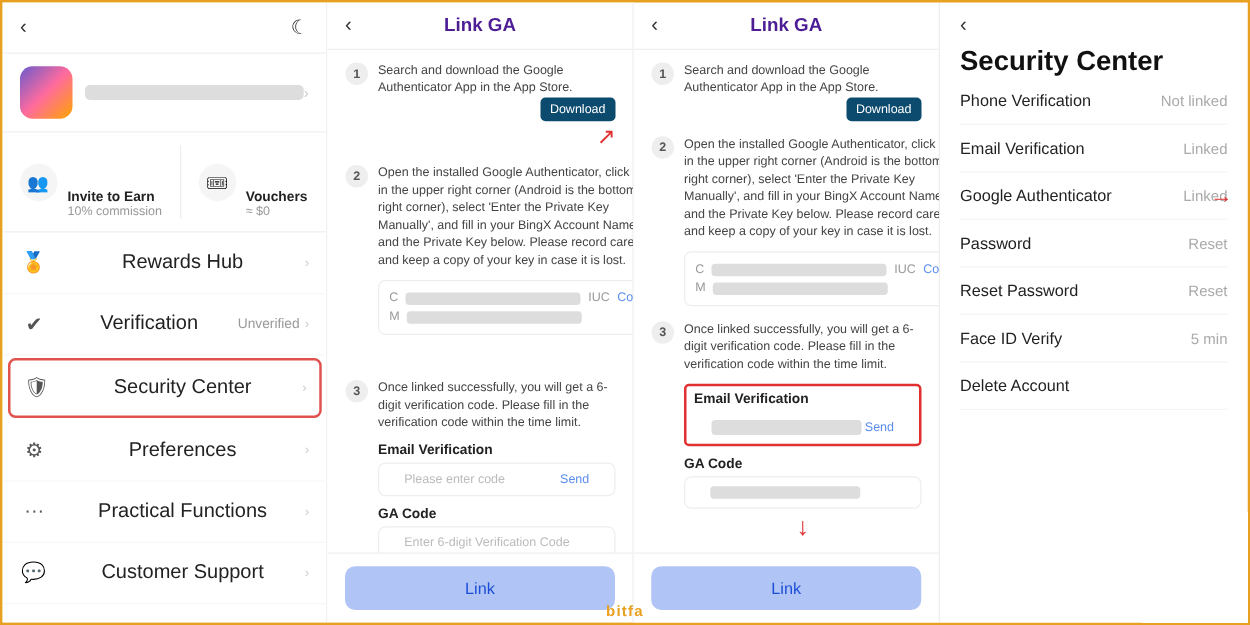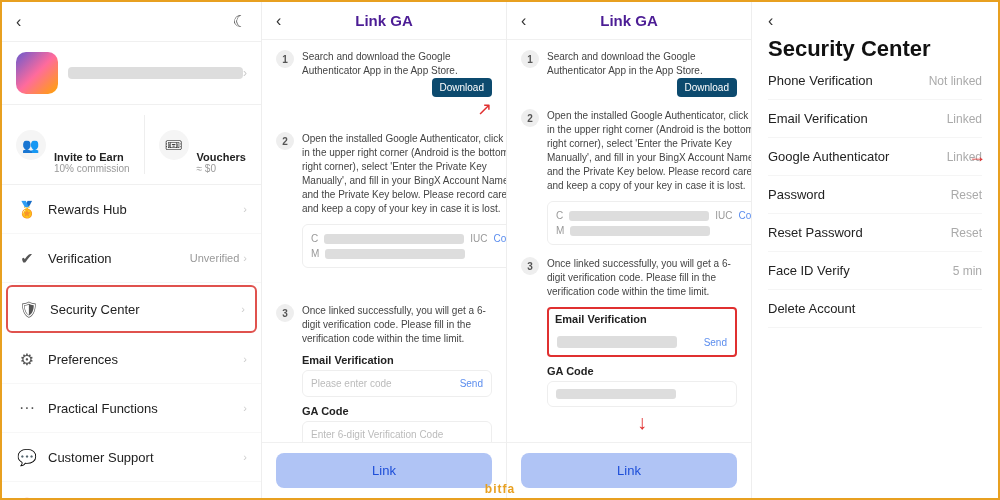--- a/index.html
+++ b/index.html
@@ -110,21 +110,21 @@
       width: 22px;
       height: 22px;
       margin-right: 10px;
       display: flex;
       align-items: center;
       justify-content: center;
       font-size: 16px;
       color: #555;
       flex-shrink: 0;
     }
-    .menu-label { flex: 1; font-size: 13px; color: #222; }
+    .menu-label { flex: 1; font-size: 16px; color: #222; text-align: center; }
     .menu-badge { font-size: 11px; color: #999; margin-right: 4px; }
     .menu-chevron { color: #ccc; font-size: 11px; }
 
     
     .panel-2, .panel-3 {
       width: 245px;
       min-width: 245px;
       border-right: 1px solid #eee;
       display: flex;
       flex-direction: column;
@@ -179,21 +179,21 @@
       justify-content: space-between;
       align-items: center;
     }
     .key-blur { width: 140px; height: 10px; background: #ddd; border-radius: 3px; }
     .copy-btn { font-size: 10px; color: #5b8dee; cursor: pointer; }
     .input-section { margin-top: 8px; }
     .input-label { font-size: 11px; font-weight: 600; color: #222; margin-bottom: 4px; }
     .input-field {
       border: 1px solid #eee;
       border-radius: 6px;
-      padding: 7px 8px;
+      padding: 7px 20px;
       font-size: 10px;
       color: #bbb;
       width: 100%;
       display: flex;
       justify-content: space-between;
       align-items: flex-end;
     }
     .send-btn { font-size: 10px; color: #5b8dee; cursor: pointer; }
     .link-footer {
       padding: 10px 14px;

